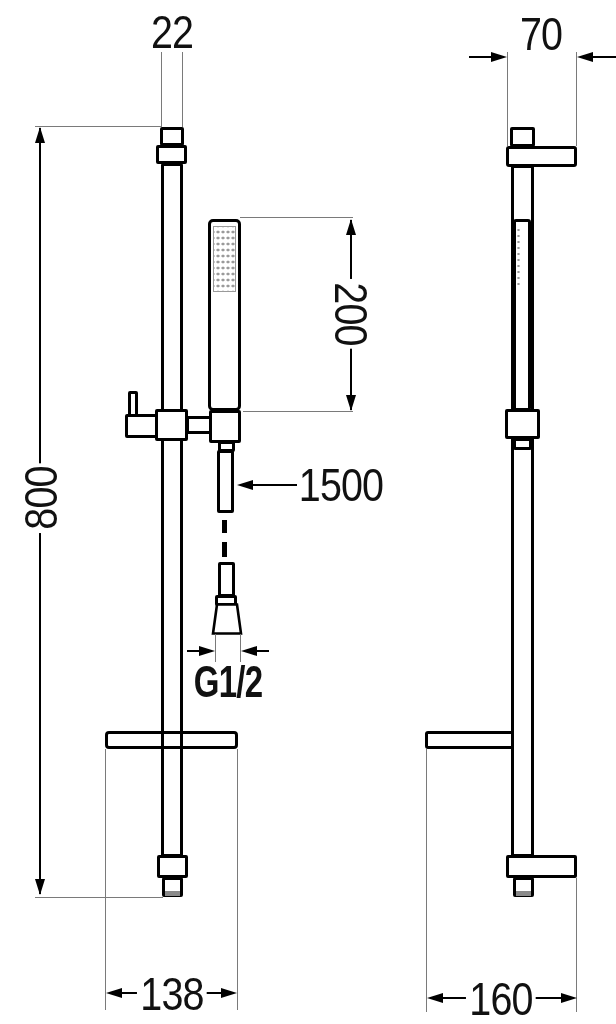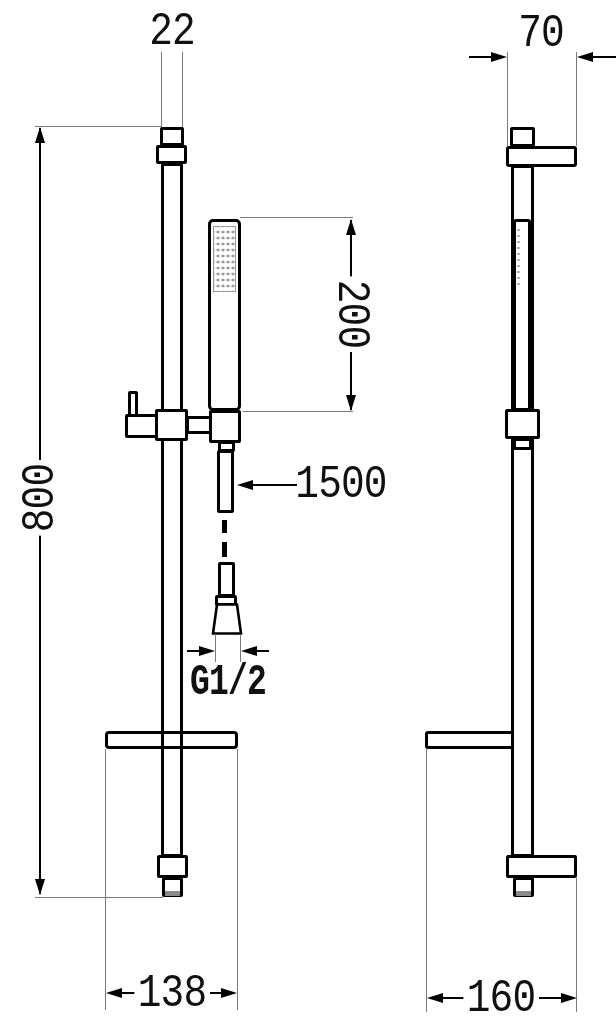--- a/index.html
+++ b/index.html
@@ -1,18 +1,18 @@
 <!DOCTYPE html>
 <html><head>
 <meta charset="utf-8">
 <style>
   html,body{margin:0;padding:0;background:#fff;}
   .canvas{position:relative;width:616px;height:1024px;background:#ffffff;overflow:hidden;
           font-family:"Liberation Sans",sans-serif;}
-  .layer{position:absolute;inset:0;font-family:Liberation Mono, monospace;}
+  .layer{position:absolute;inset:0;}
   
   .box{position:absolute;background:#fff;border:3px solid #000;box-sizing:border-box;border-radius:2px;}
   
   .obox{position:absolute;background:transparent;border:3px solid #000;box-sizing:border-box;border-radius:3px;}
   .ln{position:absolute;background:#000;}
   .thin{position:absolute;background:#7a7a7a;}
   .shade{position:absolute;background:#8a8a8a;}
   .dash{position:absolute;background:#000;}
   .dots{position:absolute;border:1px solid #9a9a9a;box-sizing:border-box;
         background-image:radial-gradient(#9a9a9a 1.1px, transparent 1.4px);

